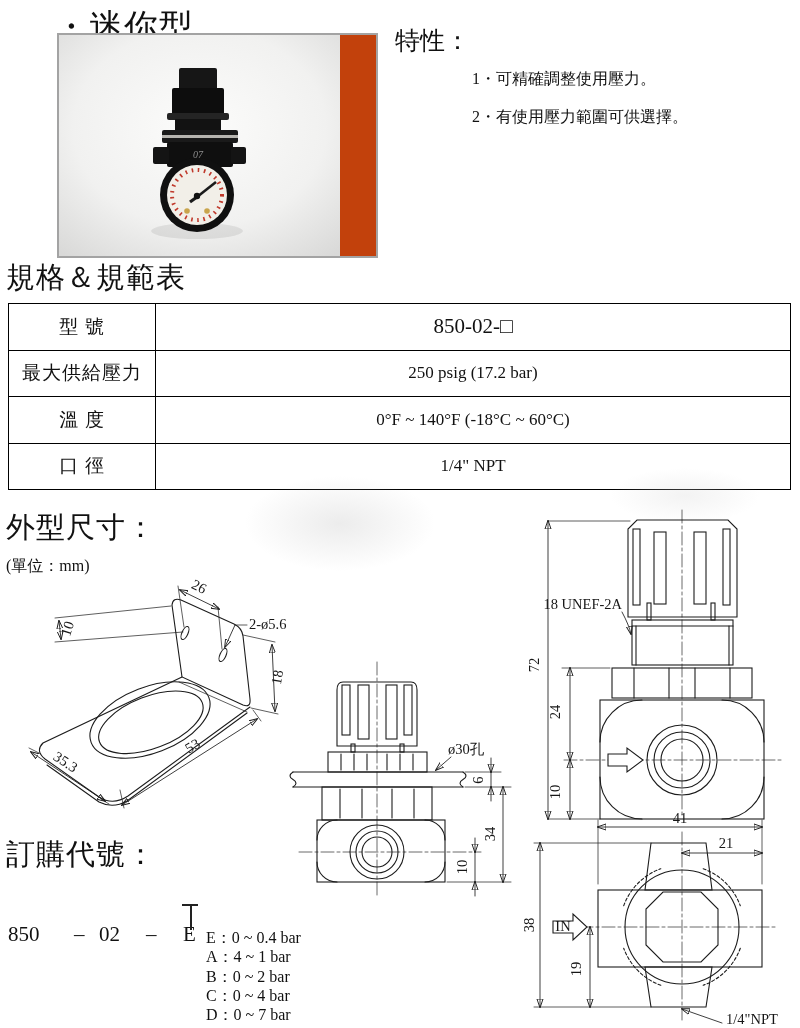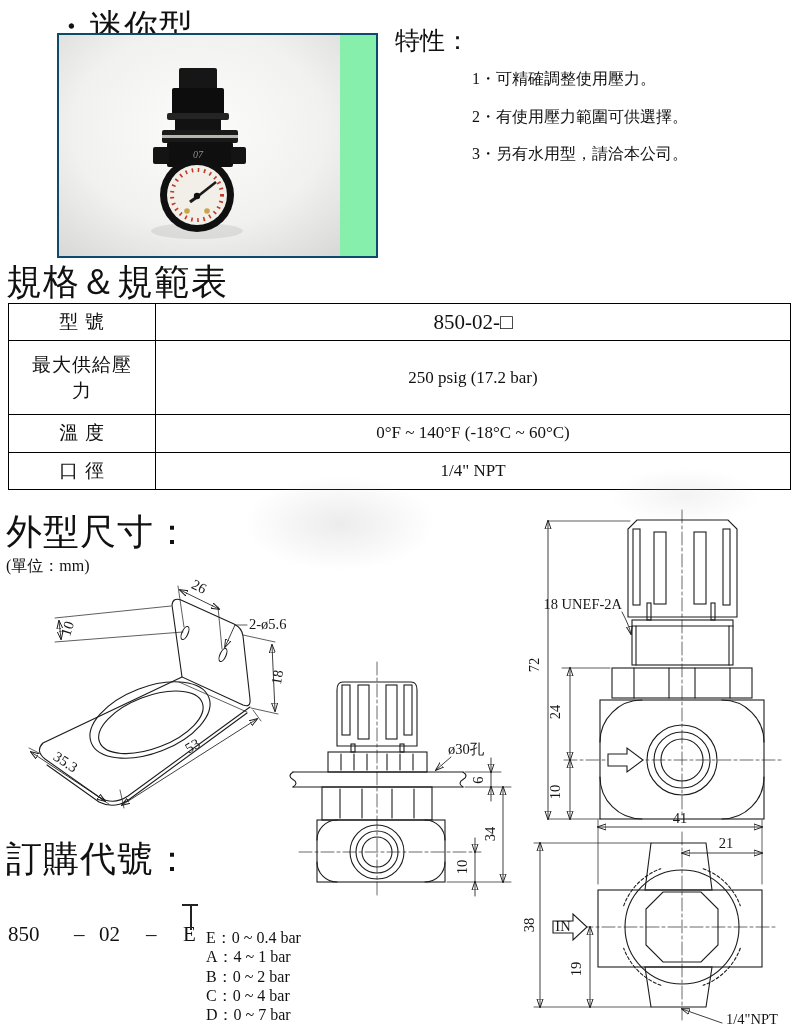--- a/index.html
+++ b/index.html
@@ -2,28 +2,28 @@
 <html><head>
 <meta charset="utf-8">
 <style>
   *{margin:0;padding:0;box-sizing:border-box}
   html,body{width:800px;height:1028px}
   body{position:relative;background:#fff;font-family:"Liberation Serif",serif;color:#111;overflow:hidden}
   .abs{position:absolute}
   .h-bullet{left:54px;top:4px;font-size:34px;letter-spacing:1px}
   .feat-title{left:395px;top:24px;font-size:25px}
   .feat-list{left:472px;top:60px;font-size:16px;line-height:37.5px;white-space:nowrap}
-  .sec-title{font-size:36px;letter-spacing:1px}
+  .sec-title{font-size:29px;letter-spacing:1px}
   .spec-title{left:6px;top:258px}
   .dim-title{left:6px;top:508px}
   .unit-note{left:6px;top:556px;font-size:16px}
   .order-title{left:6px;top:835px}
-  .photo{left:57px;top:33px;width:321px;height:225px;border:2px solid #0c4a6e;background:#86efac}
+  .photo{left:57px;top:33px;width:321px;height:225px;border:2px solid #a3a3a3;background:#c2410c}
   table.spec{position:absolute;left:8px;top:303px;width:783px;height:187px;border-collapse:collapse;table-layout:fixed}
-  table.spec td{border:1.8px solid #000;text-align:center;vertical-align:middle;padding:0 16px}
+  table.spec td{border:1.8px solid #000;text-align:center;vertical-align:middle;padding:0 6px}
   td.lab{width:147px;font-size:19px;letter-spacing:1px}
   td.val{font-size:17px}
   tr.r0 td.val{font-size:21px}
   .code-part{position:absolute;top:922px;font-size:21px}
   .cp0{left:8px}.cp1{left:74px}.cp2{left:99px}.cp3{left:146px}.cp4{left:183px}
   .code-cap{left:182px;top:904px;width:16px;height:2px;background:#222}
   .code-stem{left:190px;top:904px;width:2px;height:26px;background:#222}
   .order-options{left:206px;top:928px;font-size:16px;line-height:19.3px;white-space:nowrap}
   .wm1{left:245px;top:476px;width:190px;height:95px;border-radius:50%;
        background:radial-gradient(closest-side,rgba(205,205,205,.38),rgba(255,255,255,0))}
@@ -77,21 +77,20 @@
       <circle cx="128" cy="176" r="2.8" fill="#c9a44c"></circle>
       <circle cx="148" cy="176" r="2.8" fill="#c9a44c"></circle>
     </g>
   </svg>
 </div>
 
 <div class="abs feat-title">特性：</div>
 <div class="abs feat-list">
   <div>1・可精確調整使用壓力。</div>
   <div>2・有使用壓力範圍可供選擇。</div>
-  <div>3・另有水用型，請洽本公司。</div>
 </div>
 
 <div class="abs sec-title spec-title">規格＆規範表</div>
 <table class="spec">
   <tbody>
       <tr class="r0">
     <td class="lab">型 號</td>
     <td class="val">850-02-□</td>
   </tr>
   <tr>

